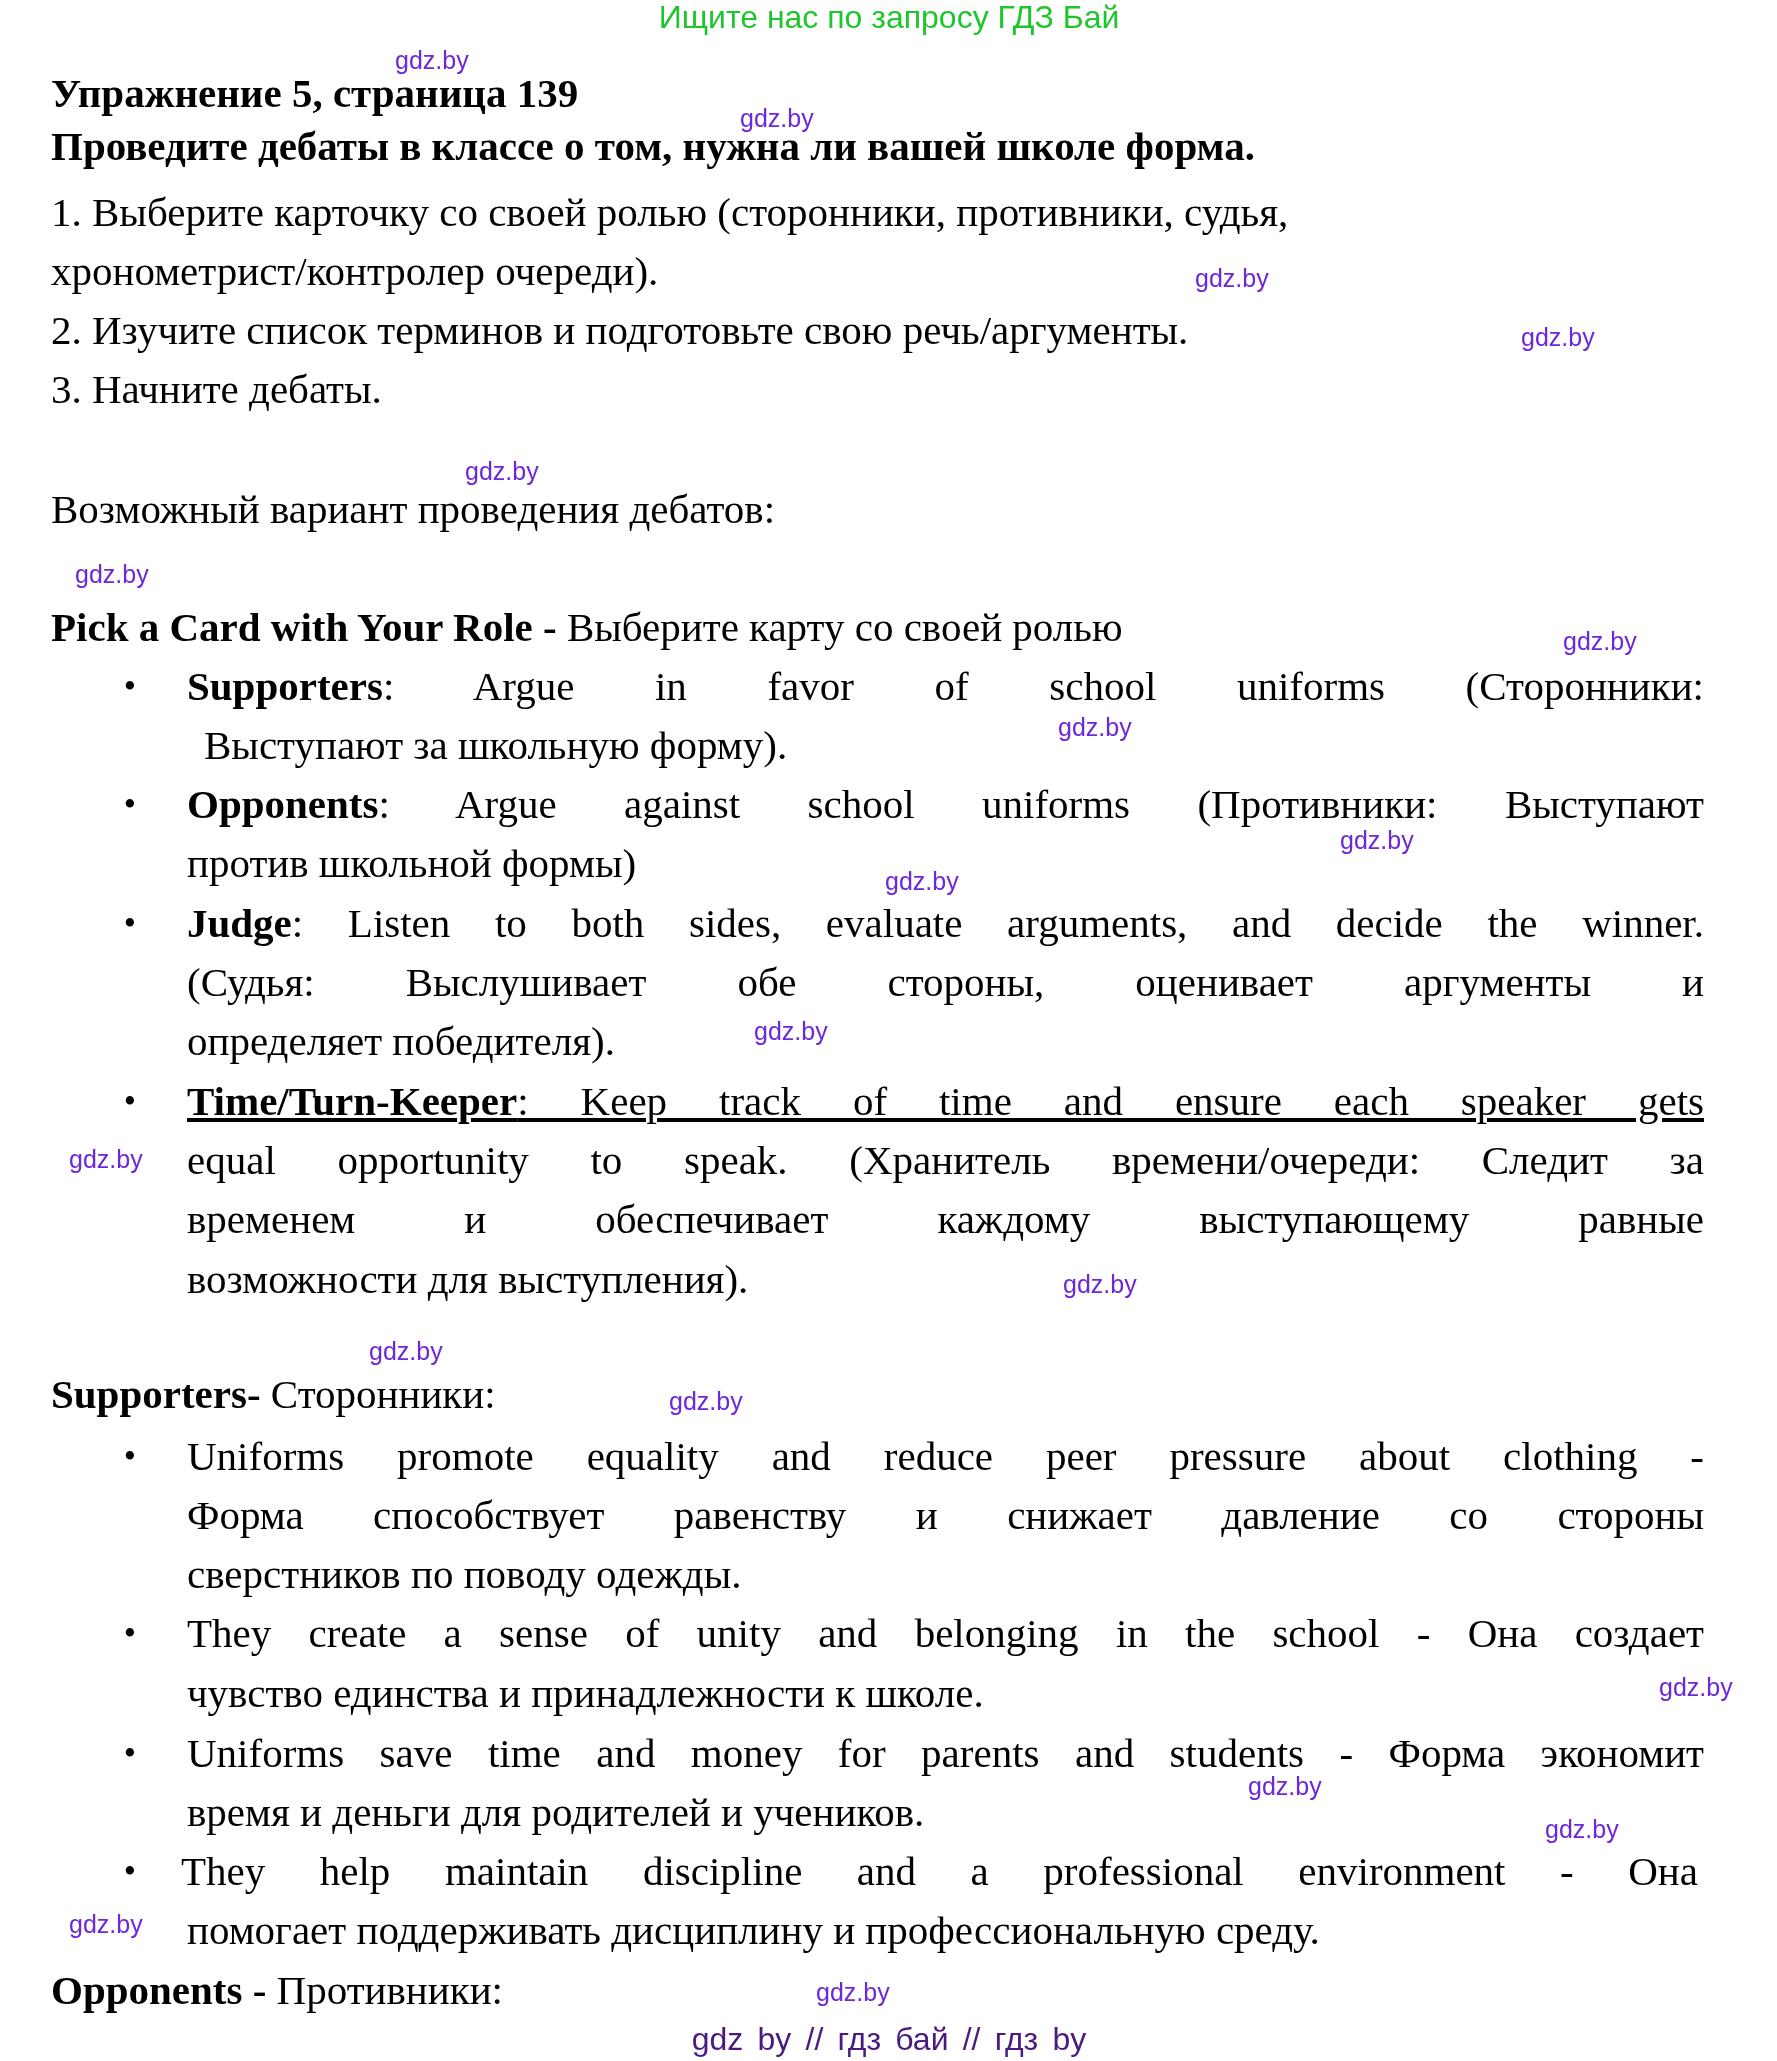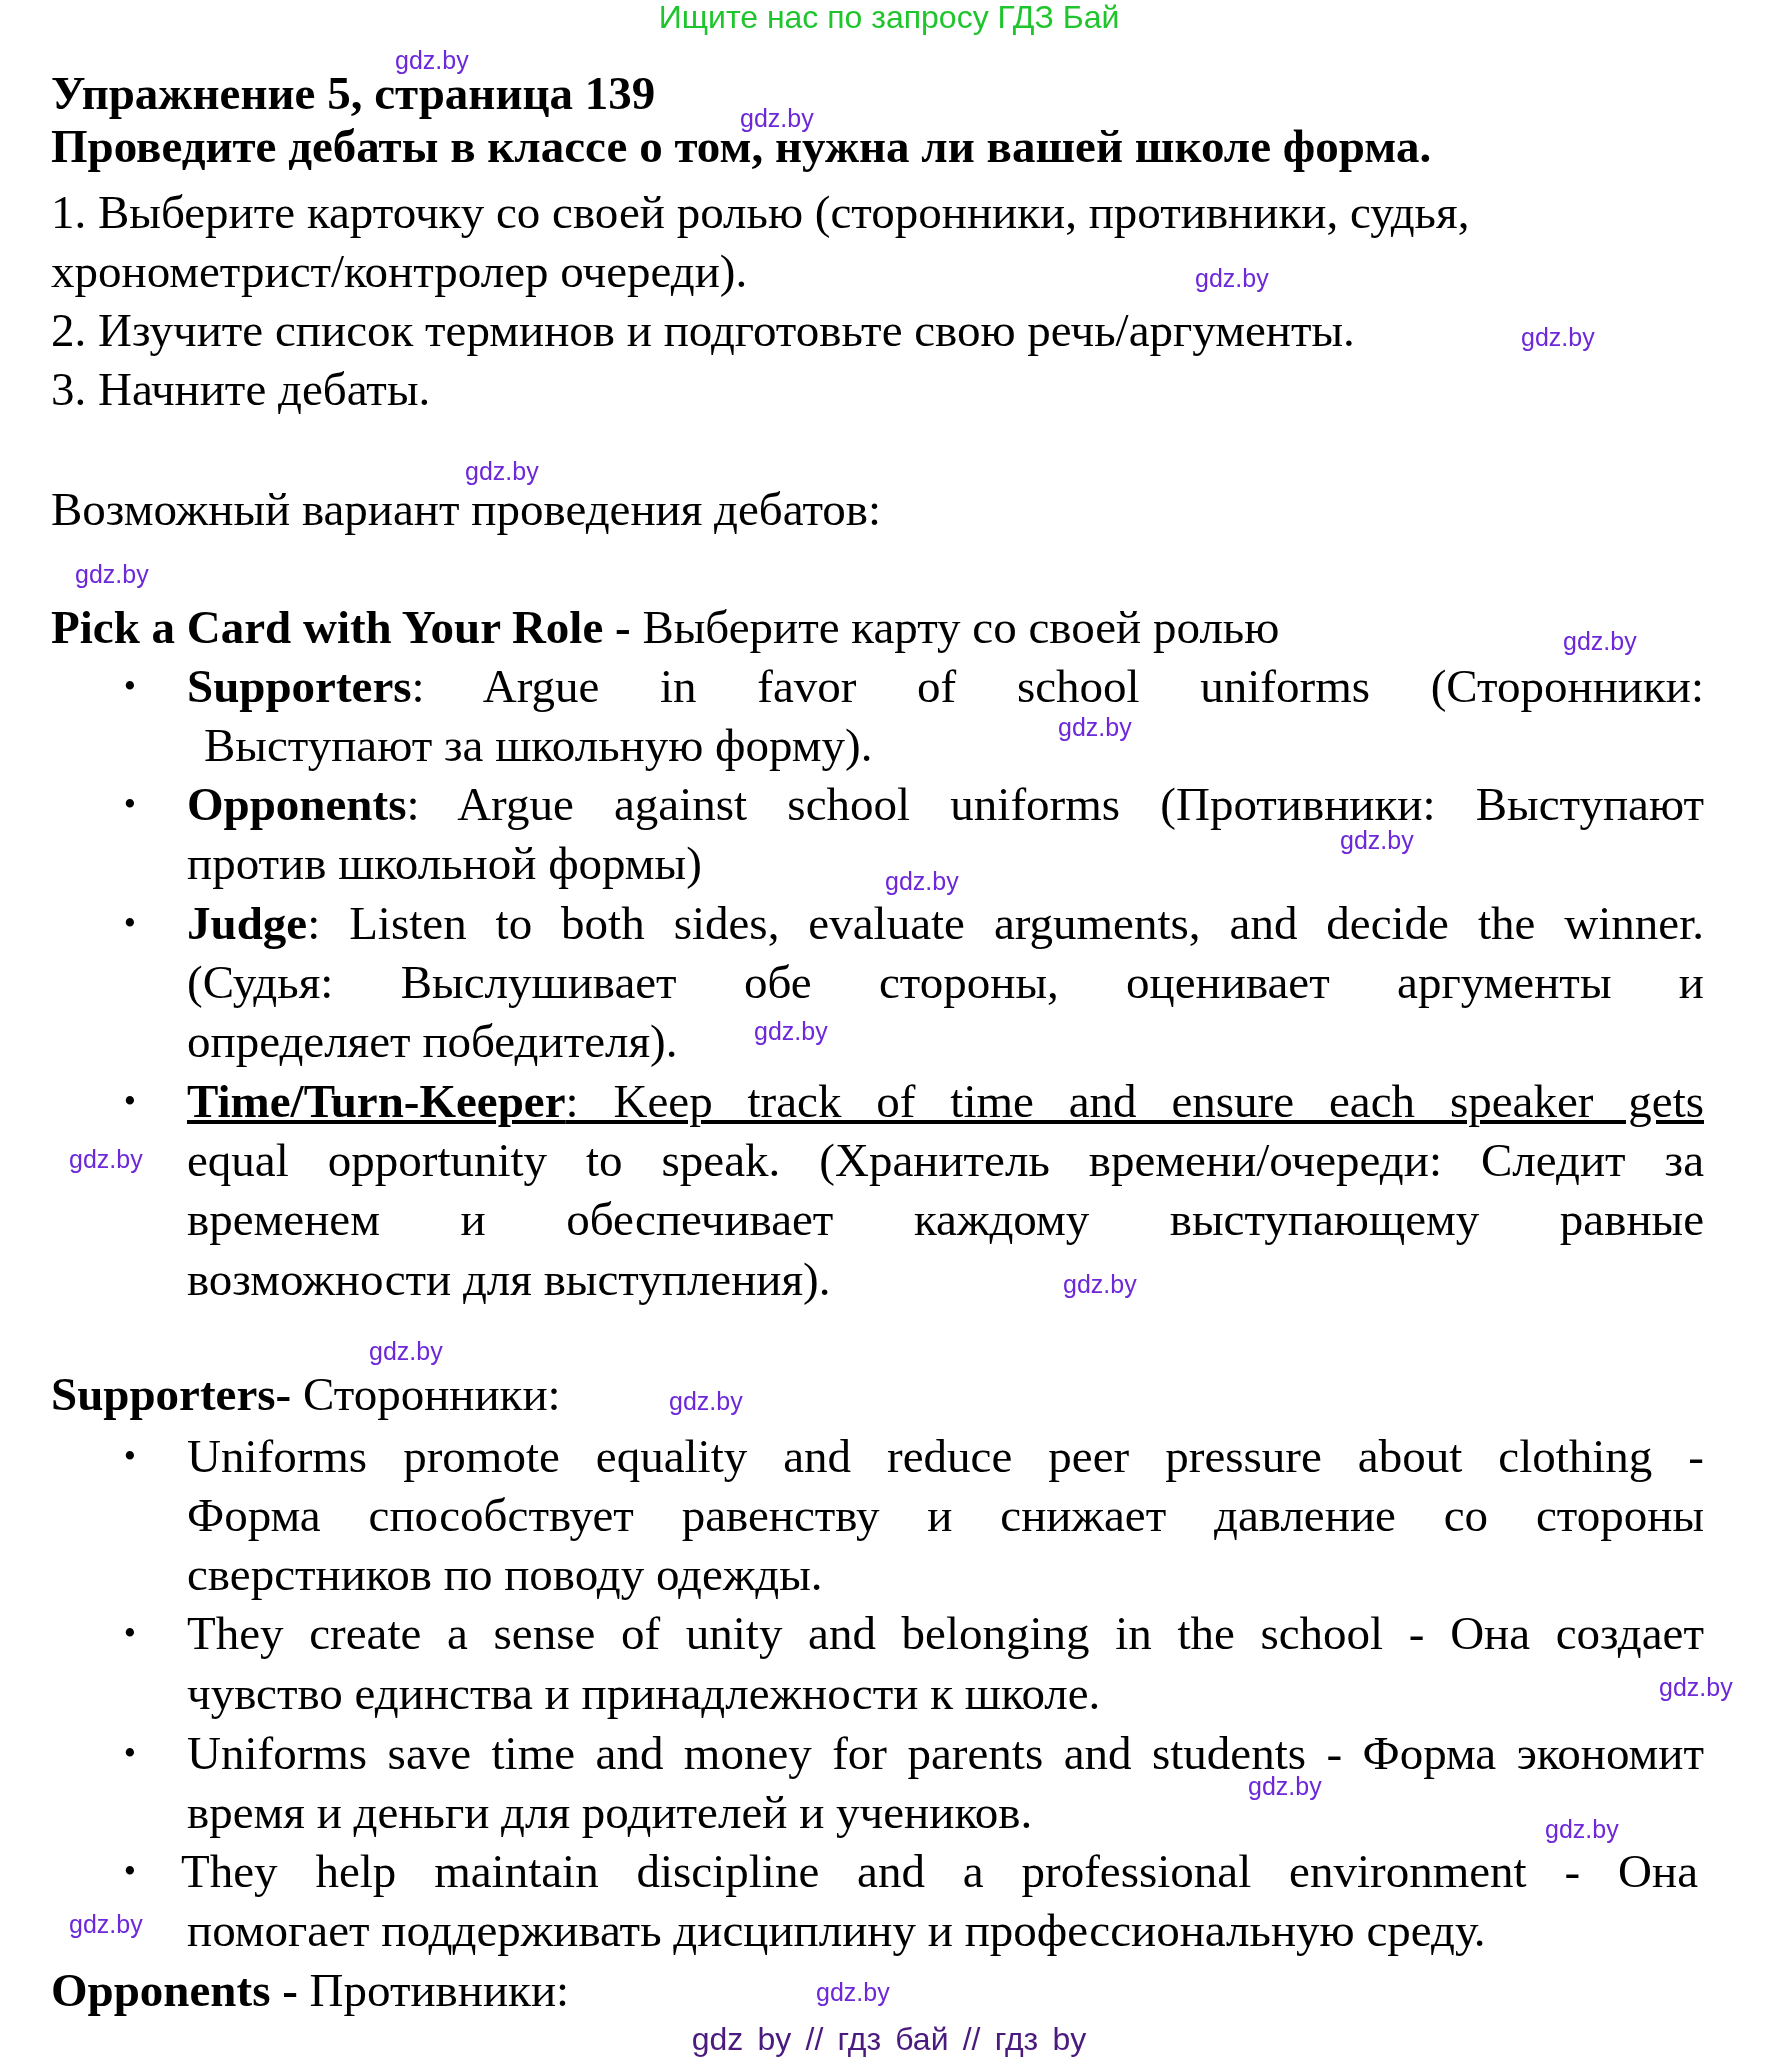--- a/index.html
+++ b/index.html
@@ -9,21 +9,21 @@
     text-align: center; font-family: "Liberation Sans", sans-serif;
     font-size: 32px; line-height: 35px; color: #1fc52d;
   }
   .footer {
     position: absolute; left: 0; top: 2020px; width: 1778px; height: 39px;
     text-align: center; font-family: "Liberation Sans", sans-serif;
     font-size: 32px; line-height: 39px; color: #4b1a7e; word-spacing: 5.3px;
   }
   .ln {
     position: absolute; white-space: nowrap;
-    font-family: "Liberation Serif", serif; font-size: 47px; line-height: 53px;
+    font-family: "Liberation Serif", serif; font-size: 41px; line-height: 53px;
     color: #000000; height: 53px;
   }
   .ln.just {
     white-space: normal; text-align: justify; text-align-last: justify;
     overflow: hidden;
   }
   .b { font-weight: bold; }
   .bullet {
     position: absolute; font-family: "Liberation Serif", serif; font-size: 35px;
     line-height: 53px; height: 53px; width: 17.6px; text-align: center; color: #000;

